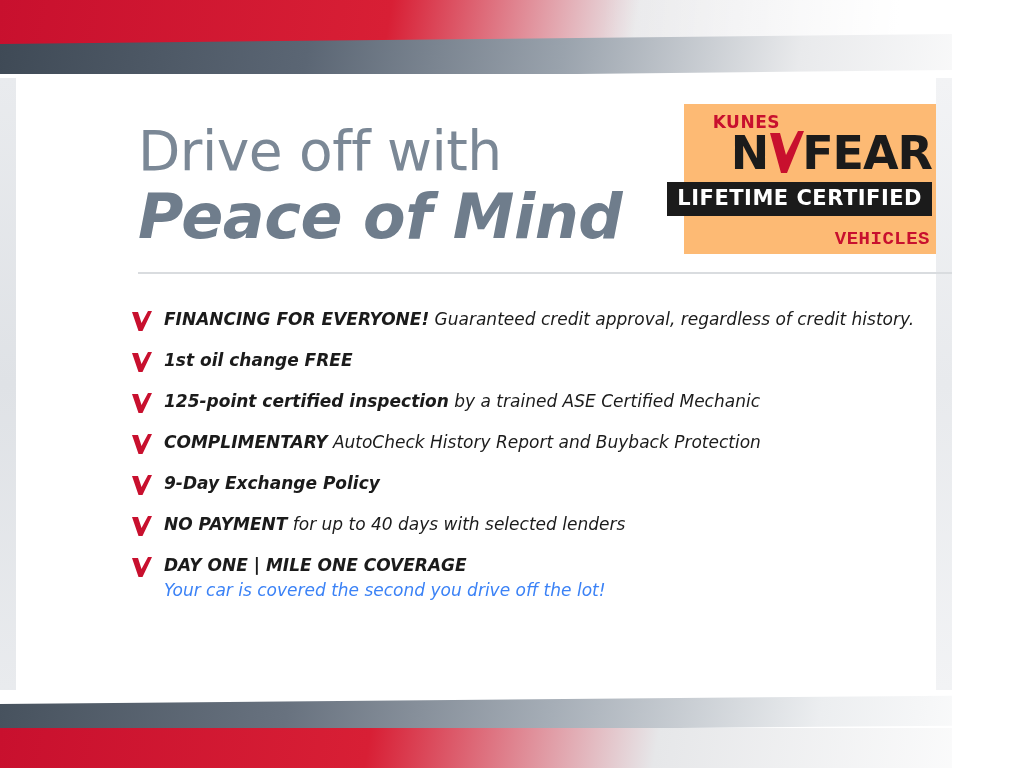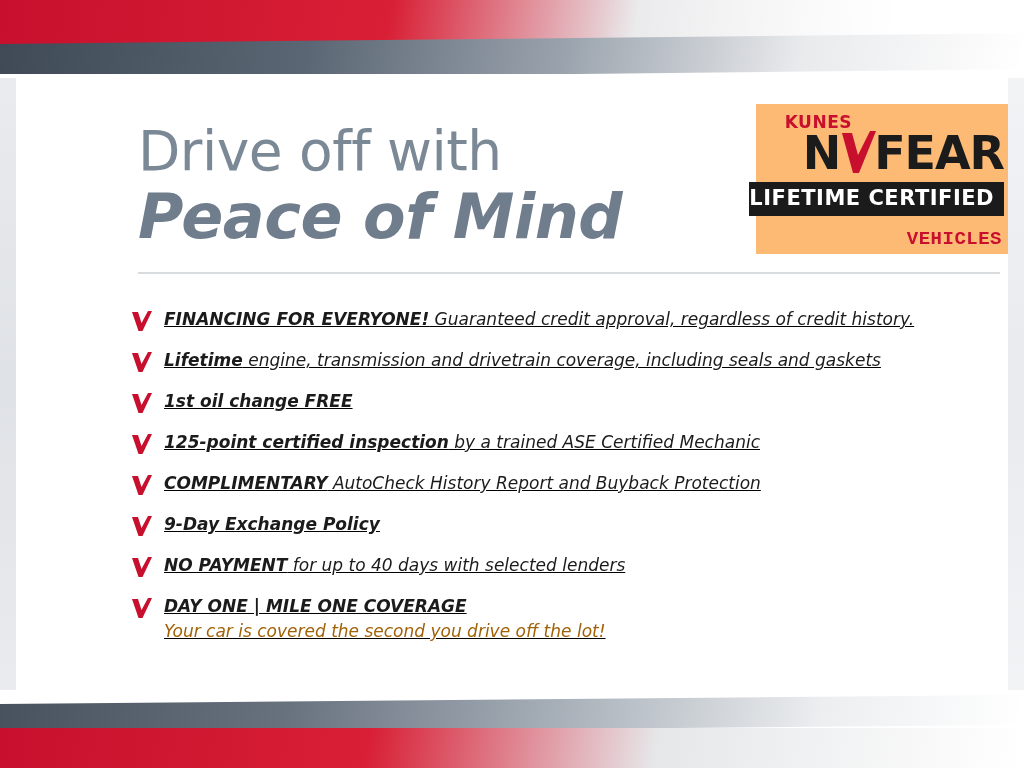--- a/index.html
+++ b/index.html
@@ -9,21 +9,21 @@
   }
   body {
     width: 1024px;
     height: 768px;
     overflow: hidden;
     font-family: "Liberation Sans", sans-serif;
   }
 
   .poster {
     position: relative;
-    width: 1024px;
+    width: 952px;
     height: 768px;
     background: #ffffff;
     overflow: hidden;
   }
 
   
   .top-band {
     position: absolute;
     left: 0;
     top: 0;
@@ -196,21 +196,21 @@
   .logo .lifetime {
     position: absolute;
     right: 4px;
     top: 78px;
     background: #1b1b1b;
     color: #ffffff;
     font-family: "DejaVu Sans", sans-serif;
     font-weight: bold;
     font-size: 21px;
     line-height: 21px;
-    padding: 6px 10px 7px 0;
+    padding: 6px 10px 7px 10px;
     letter-spacing: 0.5px;
     white-space: nowrap;
   }
   .logo .vehicles {
     position: absolute;
     right: 6px;
     top: 124px;
     font-family: Liberation Mono, monospace;
     font-weight: bold;
     font-size: 19px;
@@ -223,21 +223,20 @@
     position: absolute;
     left: 130px;
     top: 308px;
     width: 830px;
   }
   .benefit {
     position: relative;
     min-height: 32px;
     padding-left: 34px;
     margin-bottom: 9px;
-    text-decoration: underline;
   }
   .benefit .mark {
     position: absolute;
     left: 0;
     top: 2px;
     width: 24px;
     height: 22px;
   }
   .benefit .text {
     font-family: "DejaVu Sans", sans-serif;
@@ -246,21 +245,21 @@
     color: #1b1b1b;
     font-style: italic;
   }
   .benefit .text .b {
     font-weight: bold;
   }
   .benefit .sub {
     font-family: "DejaVu Sans", sans-serif;
     font-size: 17px;
     line-height: 24px;
-    color: #a16207;
+    color: #3b82f6;
     font-style: italic;
     margin-top: 2px;
   }
 </style>
 </head>
 <body>
 
 <div class="poster">
 
   <div class="top-band">
@@ -294,28 +293,20 @@
     <div class="benefit">
       <span class="mark">
         <svg width="24" height="22" viewBox="0 0 24 22">
             <path d="M2 2 L8 2 L11.5 13 L18 1 L22 1 L12.5 21 L8.5 21 Z" fill="#c8102e"></path>
           </svg>
       </span>
       <span class="text"><span class="b">FINANCING FOR EVERYONE!</span><span> Guaranteed credit approval, regardless of credit history.</span></span>
     </div>
 
 
-    <div class="benefit">
-      <span class="mark">
-        <svg width="24" height="22" viewBox="0 0 24 22">
-            <path d="M2 2 L8 2 L11.5 13 L18 1 L22 1 L12.5 21 L8.5 21 Z" fill="#c8102e"></path>
-          </svg>
-      </span>
-      <span class="text"><span class="b">Lifetime</span><span> engine, transmission and drivetrain coverage, including seals and gaskets</span></span>
-    </div>
 
     <div class="benefit">
       <span class="mark">
         <svg width="24" height="22" viewBox="0 0 24 22">
             <path d="M2 2 L8 2 L11.5 13 L18 1 L22 1 L12.5 21 L8.5 21 Z" fill="#c8102e"></path>
           </svg>
       </span>
       <span class="text"><span class="b">1st oil change FREE</span><span></span></span>
     </div>
 

